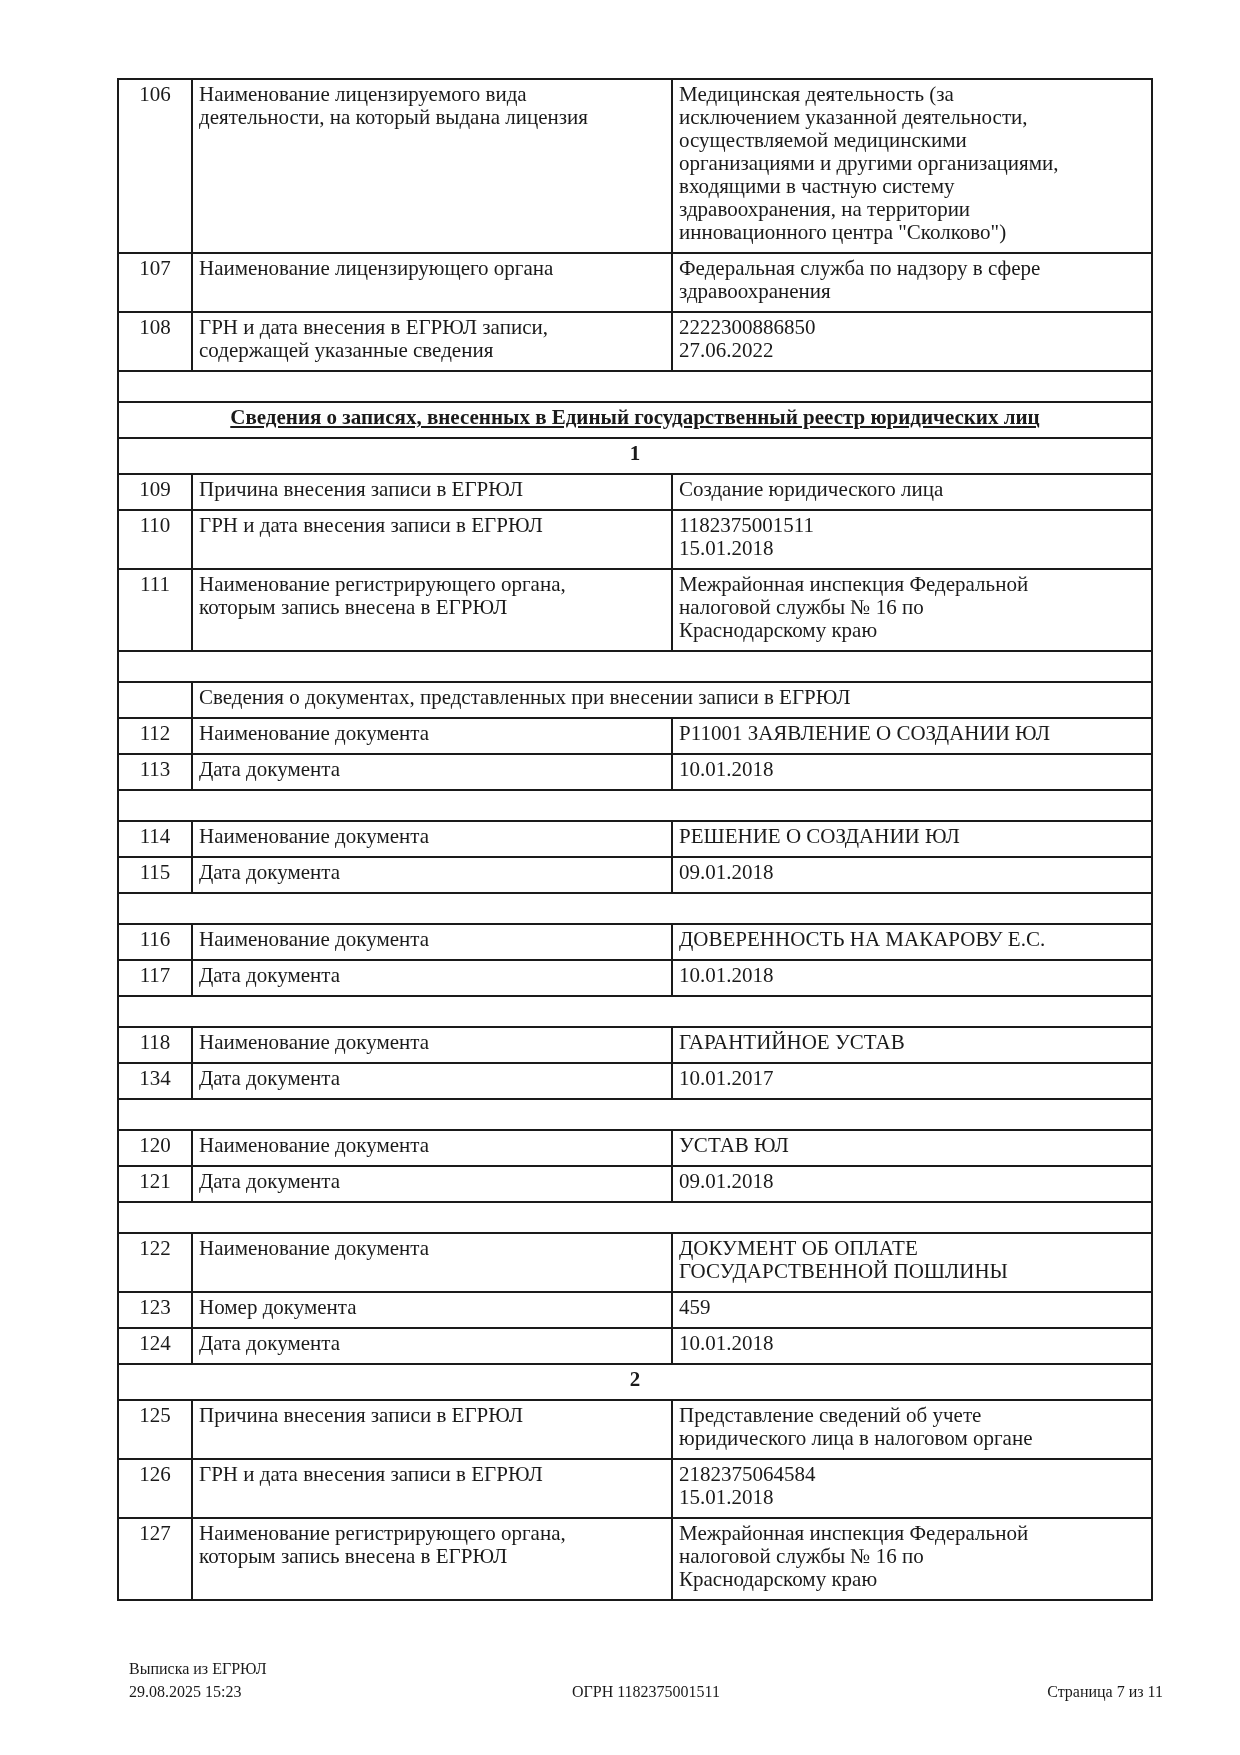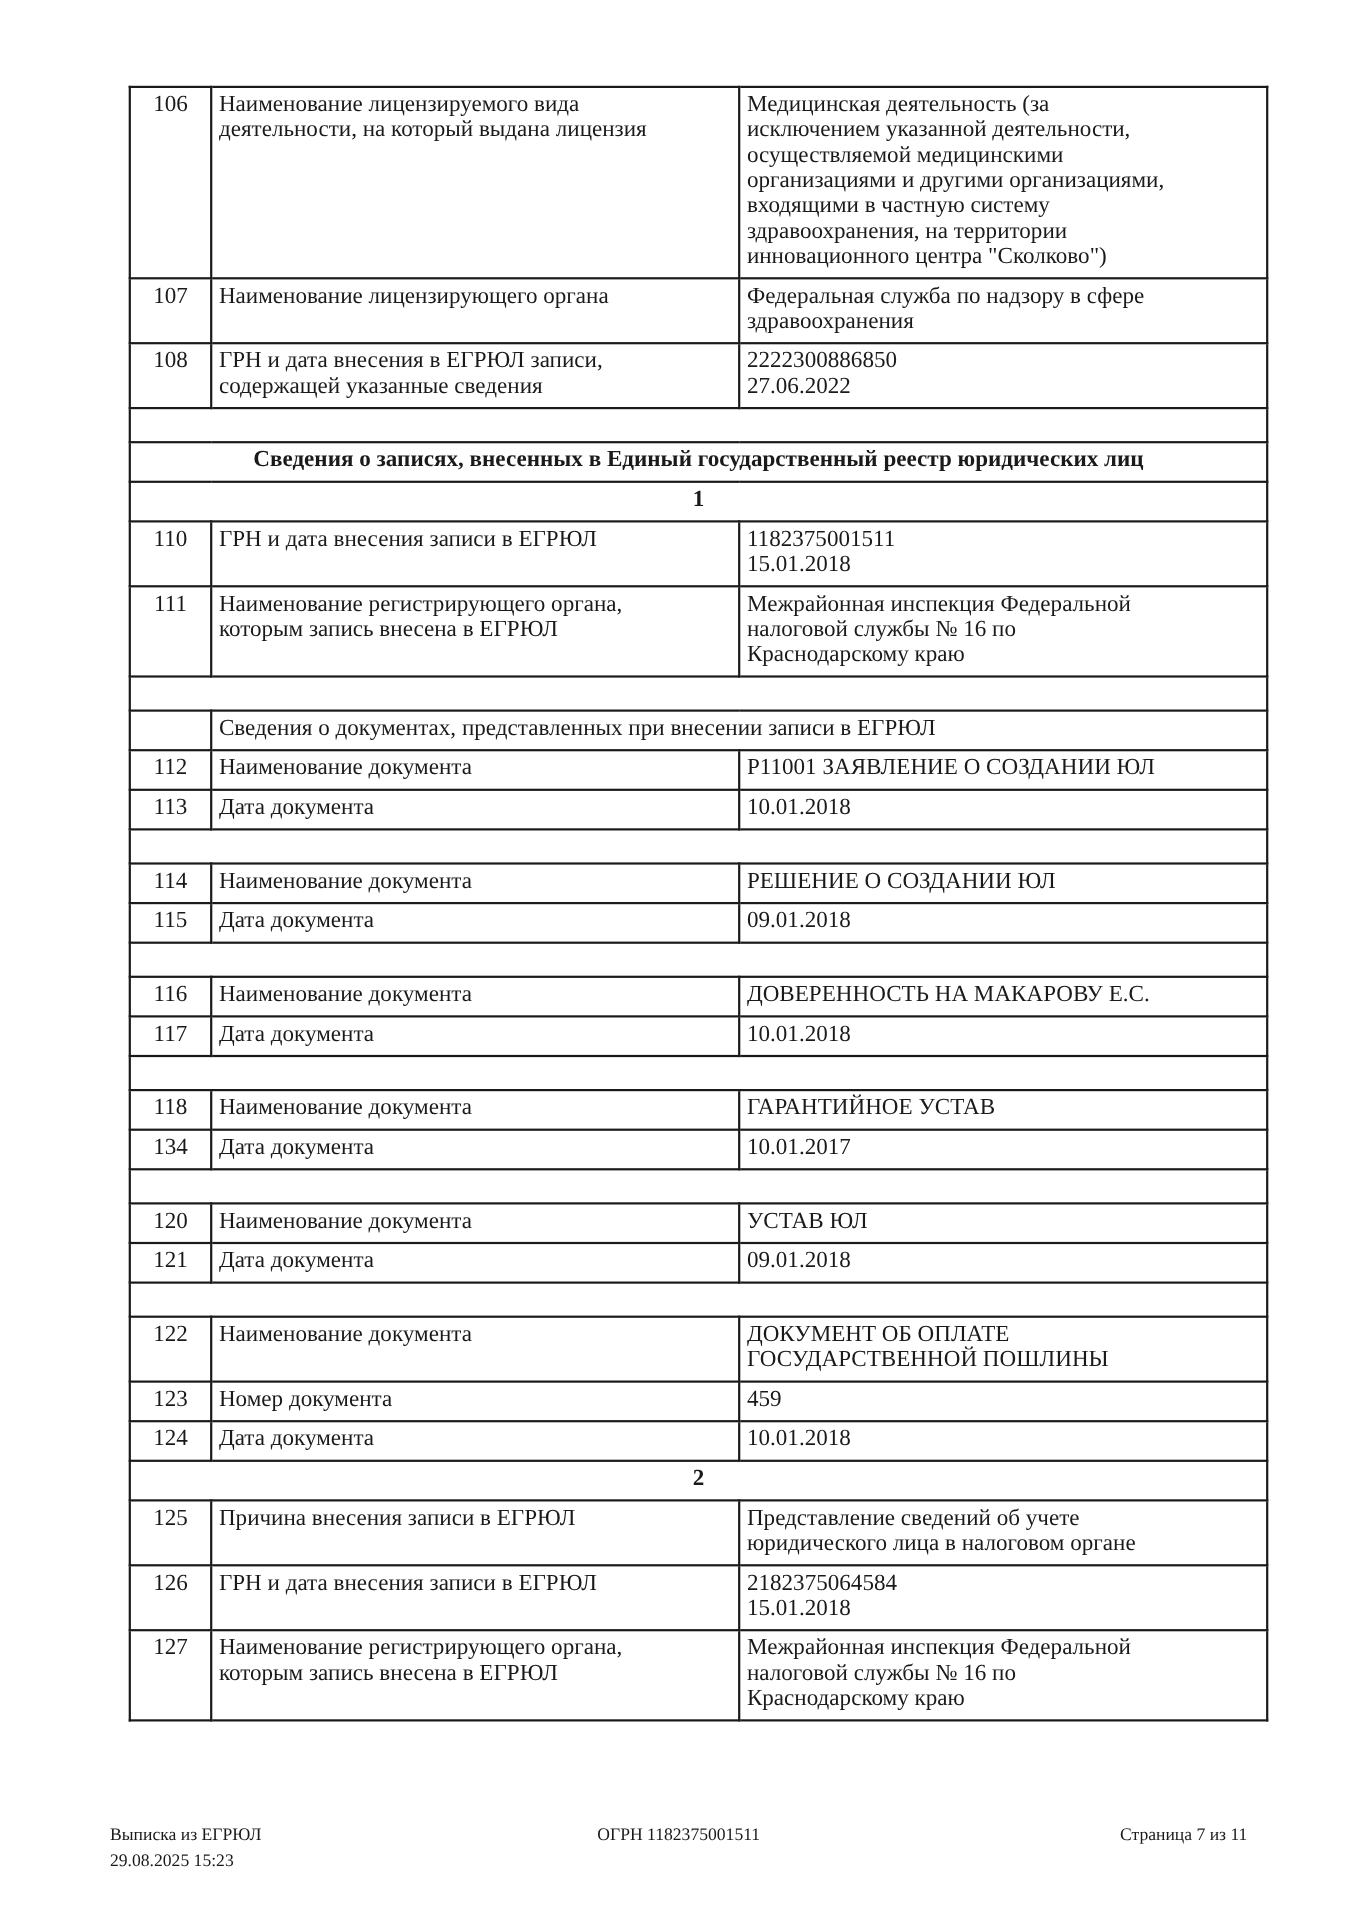--- a/index.html
+++ b/index.html
@@ -41,35 +41,37 @@
   td.spacer {
     height: 31px;
     padding: 0;
   }
   td.section {
     text-align: center;
     font-weight: bold;
     font-size: 22px;
     padding-top: 4px;
     padding-bottom: 7px;
+    text-decoration: underline;
   }
   td.center-num {
     text-align: center;
     font-weight: bold;
     font-size: 22px;
     padding-top: 4px;
     padding-bottom: 7px;
   }
   td.subheader { padding-bottom: 8px; }
   .footer {
     position: absolute;
-    left: 100px;
+    left: 129px;
     width: 1034px;
     bottom: 52px;
     display: flex;
+    align-items: flex-end;
     justify-content: space-between;
     font-size: 16px;
     line-height: 1.4;
     margin-top: 12px;
   }
   .footer .left { text-align: left; width: 300px; }
   .footer .center { text-align: center; flex: 1; }
   .footer .right { text-align: right; width: 300px; }
 </style>
 </head>
@@ -111,20 +113,25 @@
         <tr>
           <td colspan="3" class="spacer"></td>
         </tr>
         <tr>
           <td colspan="3" class="section">Сведения о записях, внесенных в Единый государственный реестр юридических лиц</td>
         </tr>
         <tr>
           <td colspan="3" class="center-num">1</td>
         </tr>
         <tr>
+          <td class="num">109</td>
+          <td class="label">Причина внесения записи в ЕГРЮЛ</td>
+          <td class="value">Создание юридического лица</td>
+        </tr>
+        <tr>
           <td class="num">110</td>
           <td class="label">ГРН и дата внесения записи в ЕГРЮЛ</td>
           <td class="value">1182375001511
 15.01.2018</td>
         </tr>
         <tr>
           <td class="num">111</td>
           <td class="label">Наименование регистрирующего органа,
 которым запись внесена в ЕГРЮЛ</td>
           <td class="value">Межрайонная инспекция Федеральной

